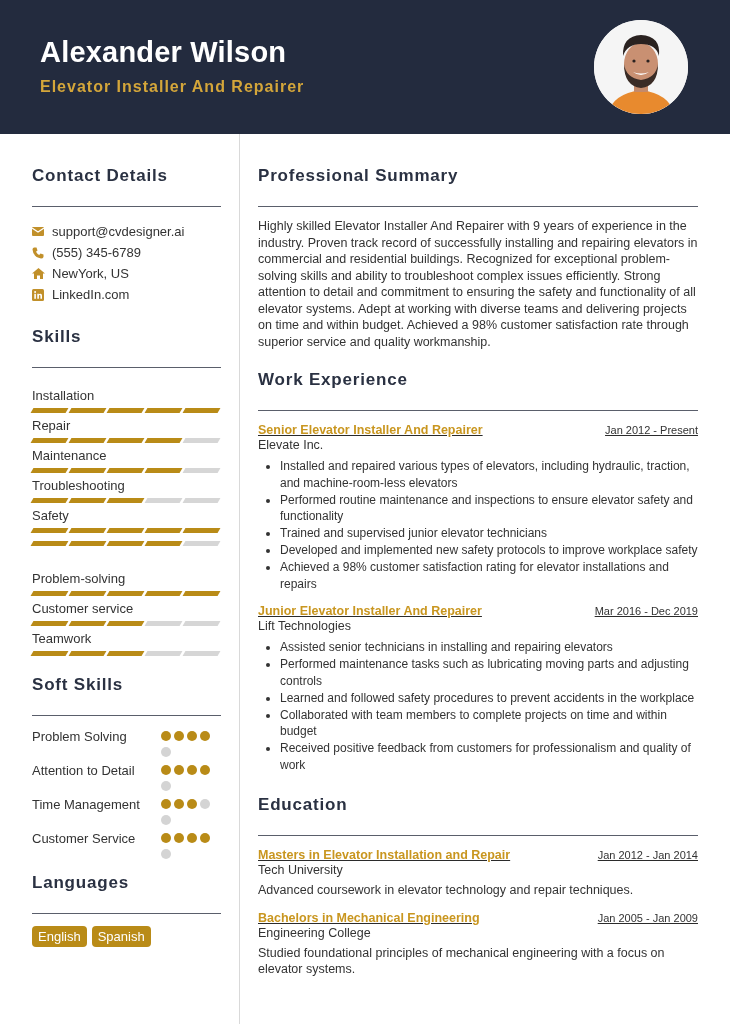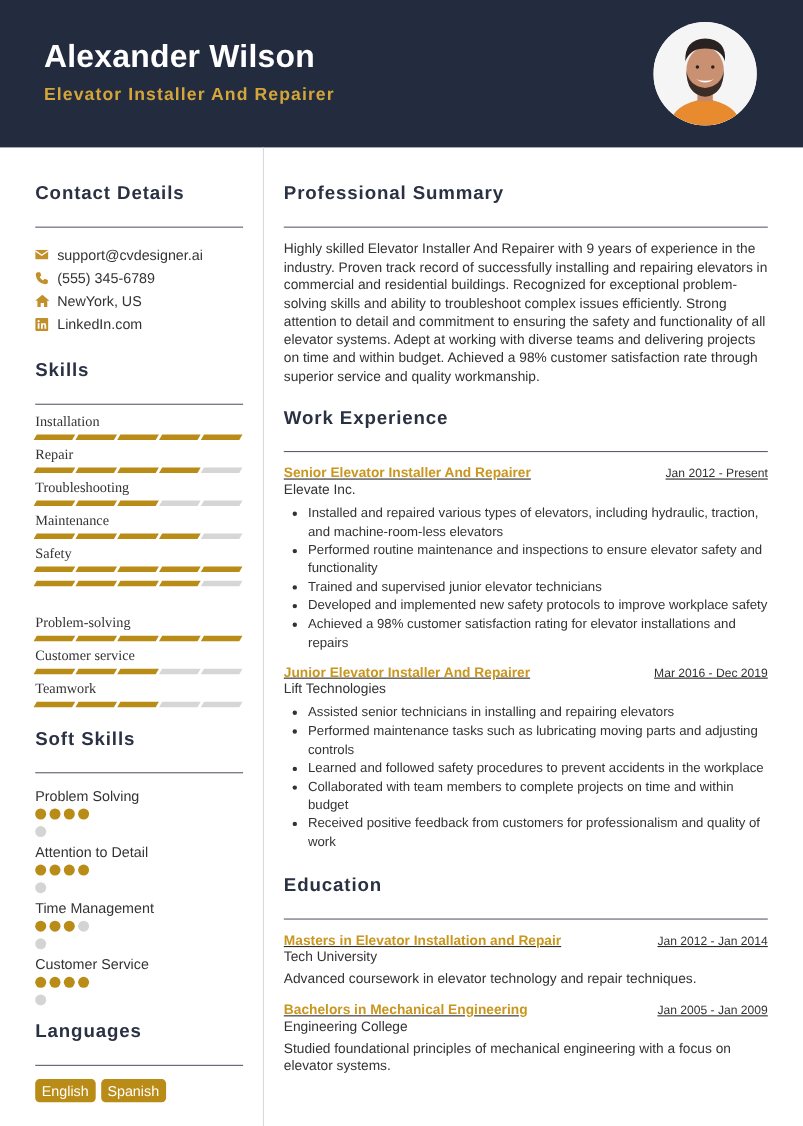--- a/index.html
+++ b/index.html
@@ -15,29 +15,29 @@
 
   .left { position: absolute; left: 32px; top: 134px; width: 189px; }
   .right { position: absolute; left: 258px; top: 134px; width: 440px; }
 
   .sec-title { font-size: 17px; font-weight: bold; color: #2a3142; letter-spacing: 0.8px; padding-bottom: 20px; border-bottom: 1.5px solid #5a5f6b; }
 
   .contact { margin-top: 14px; }
   .contact-row { display: flex; align-items: center; height: 21px; font-size: 13px; color: #333; }
   .contact-row .ic { width: 20px; display: flex; align-items: center; color: #c1902a; font-size: 11px; }
 
-  .skills { margin-top: 7px; font-family: Liberation Serif, serif; }
+  .skills { margin-top: 20px; }
   .skill { height: 30px; }
   .skill .label { font-size: 13px; color: #333; height: 17px; line-height: 15px; }
   .bar { display: flex; gap: 3px; margin-top: 3px; }
   .seg { width: 35px; height: 5px; background: #d6d6d6; transform: skewX(-30deg); }
   .seg.on { background: #b98b17; }
 
   .soft { margin-top: 12px; }
-  .soft-row { display: flex; justify-content: space-between; margin-bottom: 5px; flex-direction: column; }
+  .soft-row { display: flex; justify-content: space-between; margin-bottom: 5px; }
   .soft-row .label { font-size: 13px; color: #333; width: 115px; line-height: 17px; }
   .dots { width: 60px; display: flex; flex-wrap: wrap; gap: 6px 3px; padding-top: 3px; align-content: flex-start; }
   .dot { width: 10px; height: 10px; border-radius: 50%; background: #d4d4d4; }
   .dot.on { background: #b98b17; }
 
   .langs { margin-top: 12px; display: flex; gap: 5px; }
   .lang { background: #b98b17; color: #fff; font-size: 13px; padding: 3px 6px; border-radius: 4px; }
 
   .summary { margin-top: 11px; font-size: 12.5px; line-height: 16.5px; color: #333; }
 
@@ -134,36 +134,36 @@
           <div class="label">Repair</div>
           <div class="bar">
             <span class="seg on"></span>
             <span class="seg on"></span>
             <span class="seg on"></span>
             <span class="seg on"></span>
             <span class="seg"></span>
           </div>
         </div>
         <div class="skill">
+          <div class="label">Maintenance</div>
+          <div class="bar">
+            <span class="seg on"></span>
+            <span class="seg on"></span>
+            <span class="seg on"></span>
+            <span class="seg on"></span>
+            <span class="seg"></span>
+          </div>
+        </div>
+        <div class="skill">
           <div class="label">Troubleshooting</div>
           <div class="bar">
             <span class="seg on"></span>
             <span class="seg on"></span>
             <span class="seg on"></span>
             <span class="seg"></span>
-            <span class="seg"></span>
-          </div>
-        </div>
-        <div class="skill">
-          <div class="label">Maintenance</div>
-          <div class="bar">
-            <span class="seg on"></span>
-            <span class="seg on"></span>
-            <span class="seg on"></span>
-            <span class="seg on"></span>
             <span class="seg"></span>
           </div>
         </div>
         <div class="skill">
           <div class="label">Safety</div>
           <div class="bar">
             <span class="seg on"></span>
             <span class="seg on"></span>
             <span class="seg on"></span>
             <span class="seg on"></span>

